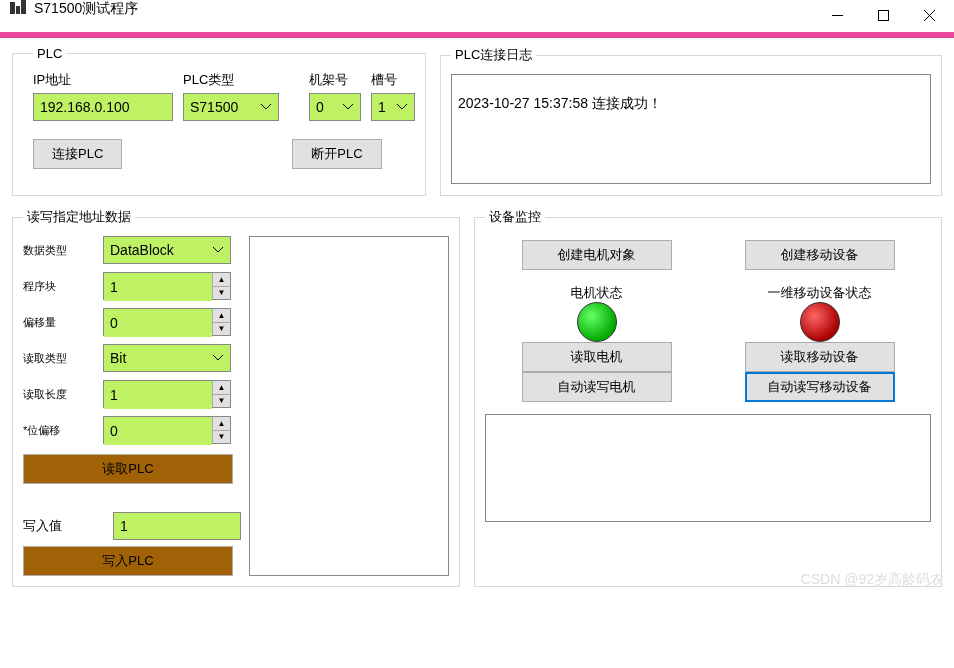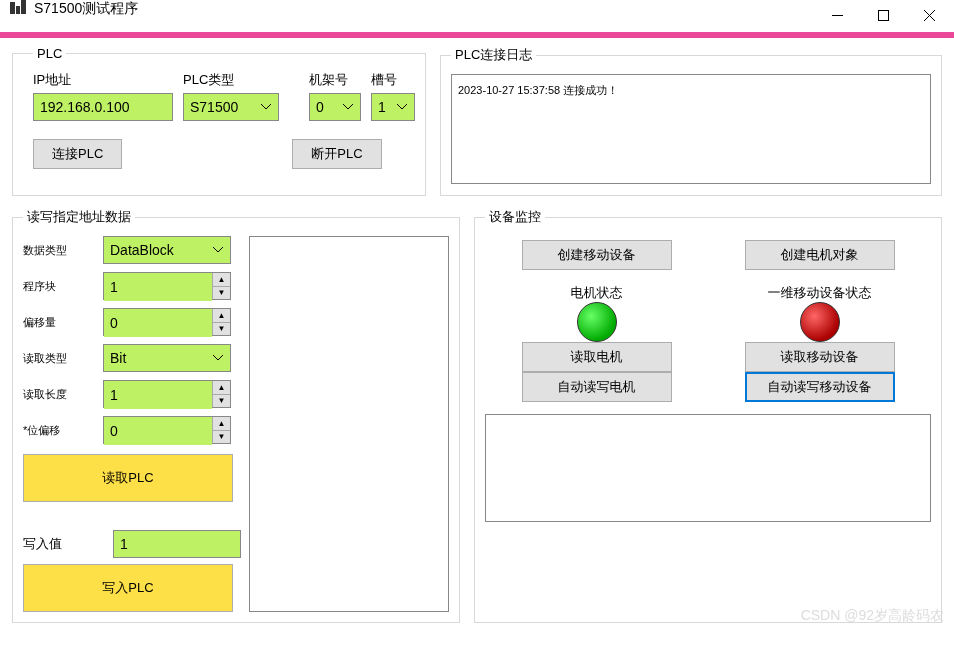--- a/index.html
+++ b/index.html
@@ -98,22 +98,22 @@
     }
     .plc-btns {
       margin-top: 18px;
       display: flex;
       gap: 170px;
     }
     .log-area {
       width: 100%;
       height: 110px;
       border: 1px solid #888;
-      padding: 8px 6px;
-      font-size: 11px;
+      padding: 20px 6px;
+      font-size: 14px;
       font-family: inherit;
       resize: none;
       overflow: auto;
     }
     .row-main {
       display: flex;
       gap: 14px;
       margin-top: 12px;
     }
     .rw-box { width: 448px; }
@@ -157,22 +157,22 @@
       gap: 8px;
     }
     .result-box {
       flex: 1;
       border: 1px solid #888;
       margin-top: 0;
       min-height: 340px;
     }
     .btn-full {
       width: 210px;
-      height: 48px;
-      background: #fde047;
+      height: 30px;
+      background: #a16207;
       border: 1px solid #adadad;
       font-size: 13px;
       font-family: inherit;
       cursor: pointer;
       margin-top: 10px;
     }
     .mon-btns-top {
       display: flex;
       justify-content: space-around;
       padding: 4px 20px 0 20px;
@@ -378,22 +378,22 @@
           </div>
           <button class="btn-full" style="margin-top:6px">写入PLC</button>
         </div>
         <div class="result-box"></div>
       </div>
     </fieldset>
 
     <fieldset class="mon-box">
       <legend>设备监控</legend>
       <div class="mon-btns-top">
+        <button class="btn">创建电机对象</button>
         <button class="btn">创建移动设备</button>
-        <button class="btn">创建电机对象</button>
       </div>
       <div class="mon-status-row">
         <div class="mon-col">
           <span>电机状态</span>
           <div class="led green"></div>
           <button class="btn">读取电机</button>
           <button class="btn">自动读写电机</button>
         </div>
         <div class="mon-col">
           <span>一维移动设备状态</span>

